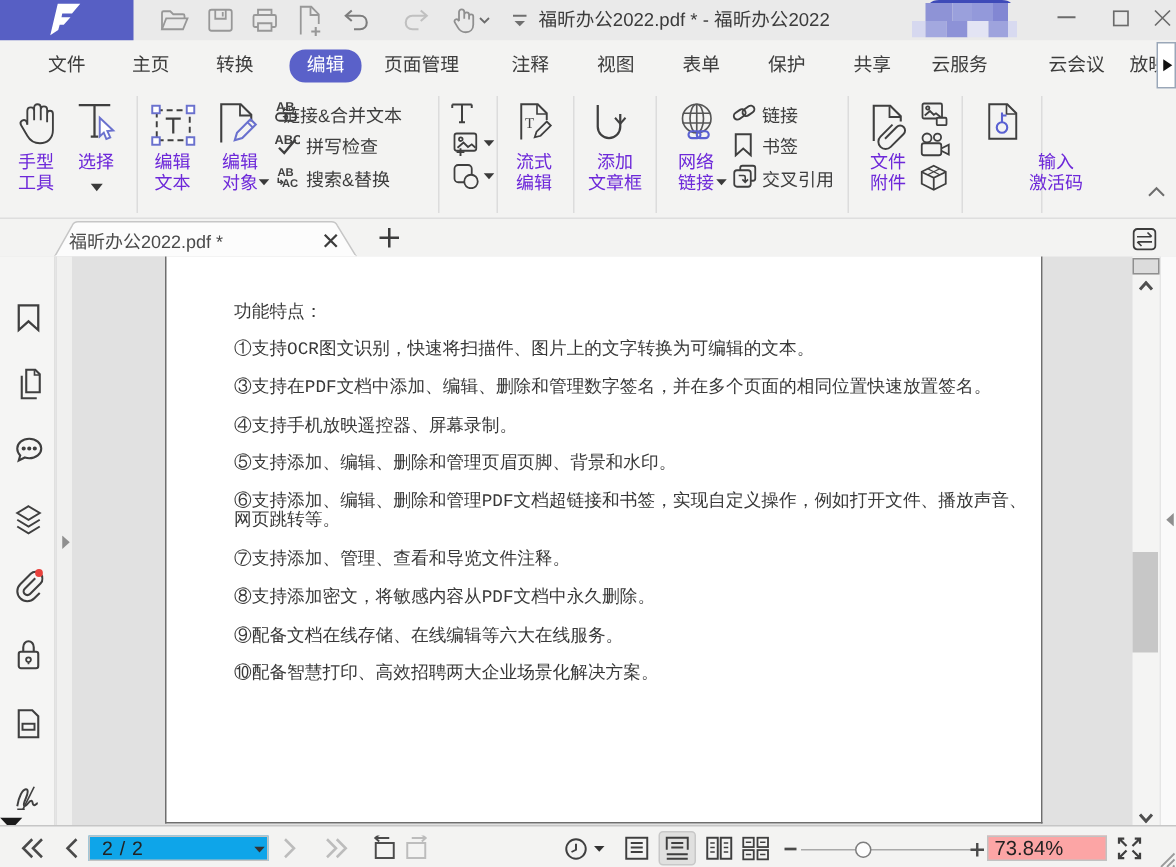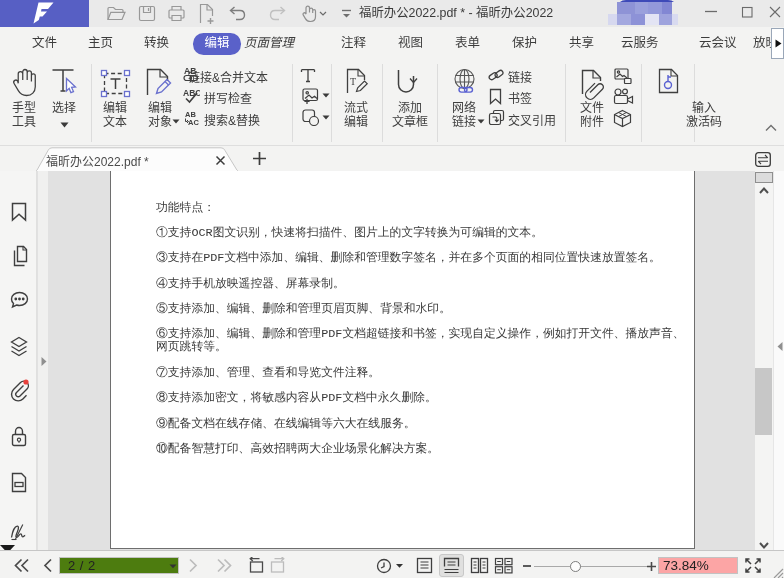--- a/index.html
+++ b/index.html
@@ -12,40 +12,40 @@
 #logo{left:0;top:0;width:89px;height:27px;background:#575fc4;}
 #title{left:359px;top:0;height:27px;line-height:27px;font-size:12.4px;color:#3b3b3b;}
 
 #menubar{left:0;top:27px;width:784px;height:33px;background:#f3f3f2;}
 .mitem{position:absolute;top:0;height:33px;line-height:33px;font-size:12.5px;color:#3c3c3c;}
 #editpill{position:absolute;left:193px;top:6px;width:48px;height:21.5px;background:#5a61c9;border-radius:10.5px;color:#fff;font-size:12.5px;line-height:21px;text-align:center;}
 #menuscroll{position:absolute;left:771px;top:1px;width:13px;height:31px;background:#fff;border:1px solid #9aa7b8;}
 
 #toolbar{left:0;top:60px;width:784px;height:86px;background:#f3f3f2;border-bottom:1px solid #dedede;}
 .vsep{position:absolute;top:4px;width:1px;height:78px;background:#dcdcdc;}
-.tlabel{position:absolute;font-size:12px;color:#404040;text-align:center;line-height:13.5px;}
+.tlabel{position:absolute;font-size:12px;color:#6d28d9;text-align:center;line-height:13.5px;}
 .trow{position:absolute;font-size:12px;color:#3d3d3d;white-space:nowrap;}
 
 #tabbar{left:0;top:147px;width:784px;height:24px;background:#f3f3f2;}
 #tabtext{position:absolute;left:46px;top:5px;font-size:12px;color:#4a4a4a;}
 
 #docarea{left:0;top:171px;width:784px;height:379px;background:#e1e1e1;}
 #sidebar{left:0;top:171px;width:37px;height:379px;background:#f5f5f4;border-right:1px solid #e0e0df;}
 #splitter{left:38px;top:171px;width:10px;height:379px;background:#f0f0ef;}
 #page{left:110px;top:171px;width:585px;height:378px;background:#fff;border-left:1px solid #6e6e6e;border-right:1px solid #6e6e6e;border-bottom:1px solid #6e6e6e;}
 #pagetext{position:absolute;left:45px;top:30.5px;width:540px;font-size:11.8px;color:#383838;}
 #pagetext p{line-height:13px;margin-bottom:12.4px;white-space:nowrap;font-family:Liberation Mono, monospace;}
 
 #rightcol{left:755px;top:171px;width:18px;height:379px;background:#f4f4f3;}
 #rightstrip{left:773px;top:171px;width:11px;height:379px;background:#fafafa;border-left:1px solid #e6e6e6;}
 #sbthumb{left:755px;top:368px;width:17px;height:67px;background:#c7c7c7;}
 #sbbox{left:755px;top:172px;width:18px;height:11px;background:#dcdcdc;border:1px solid #8f8f8f;}
 
 #statusbar{left:0;top:550px;width:784px;height:28px;background:#f3f3f2;border-top:1px solid #c6c6c6;}
-#pginput{position:absolute;left:59px;top:6px;width:120px;height:17px;background:#4d7c0f;border:1px solid #c2c2c2;font-size:13px;color:#222;line-height:16px;padding-left:8px;letter-spacing:0.5px;}
+#pginput{position:absolute;left:59px;top:6px;width:120px;height:17px;background:#0ea5e9;border:1px solid #c2c2c2;font-size:13px;color:#222;line-height:16px;padding-left:8px;letter-spacing:0.5px;}
 #zoombox{position:absolute;left:658px;top:6px;width:80px;height:17px;background:#fca5a5;border:1px solid #c2c2c2;font-size:13.5px;color:#222;line-height:15px;padding-left:4px;}
 .sic{position:absolute;top:0;}
 </style>
 </head>
 <body>
 
 <div class="abs" id="titlebar"></div>
 <div class="abs" id="logo">
  <svg width="89" height="27" viewBox="0 0 89 27">
   <path d="M33.5 23.5 L38.5 2.5 L53.5 2.5 L48 9 L41.5 9 L41 11.5 L47 11.5 L42.5 16.5 L39.8 16.5 L38.8 20 Z" fill="#ffffff"></path>
@@ -114,21 +114,21 @@
     <rect x="1.5" y="1.5" width="9.5" height="9.5" fill="none" stroke="#6b6b6b" stroke-width="1.1"></rect>
   </svg>
 <svg class="abs" style="left:769px;top:6px;" width="12" height="12" viewBox="0 0 12 12">
     <path d="M1 1 L11 11 M11 1 L1 11" stroke="#6b6b6b" stroke-width="1.1"></path>
   </svg>
 
 <div class="abs" id="menubar">
  <span class="mitem" style="left:32px;">文件</span>
  <span class="mitem" style="left:88px;text-align:right;">主页</span>
  <span class="mitem" style="left:144px;">转换</span>
- <span class="mitem" style="left:244px;font-style:italic;">页面管理</span>
+ <span class="mitem" style="left:256px;">页面管理</span>
  <span class="mitem" style="left:341px;">注释</span>
  <span class="mitem" style="left:398px;">视图</span>
  <span class="mitem" style="left:455px;">表单</span>
  <span class="mitem" style="left:512px;">保护</span>
  <span class="mitem" style="left:569px;">共享</span>
  <span class="mitem" style="left:621px;">云服务</span>
  <span class="mitem" style="left:699px;">云会议</span>
  <span class="mitem" style="left:753px;">放映</span>
  <div id="editpill">编辑</div>
  <div id="menuscroll">

